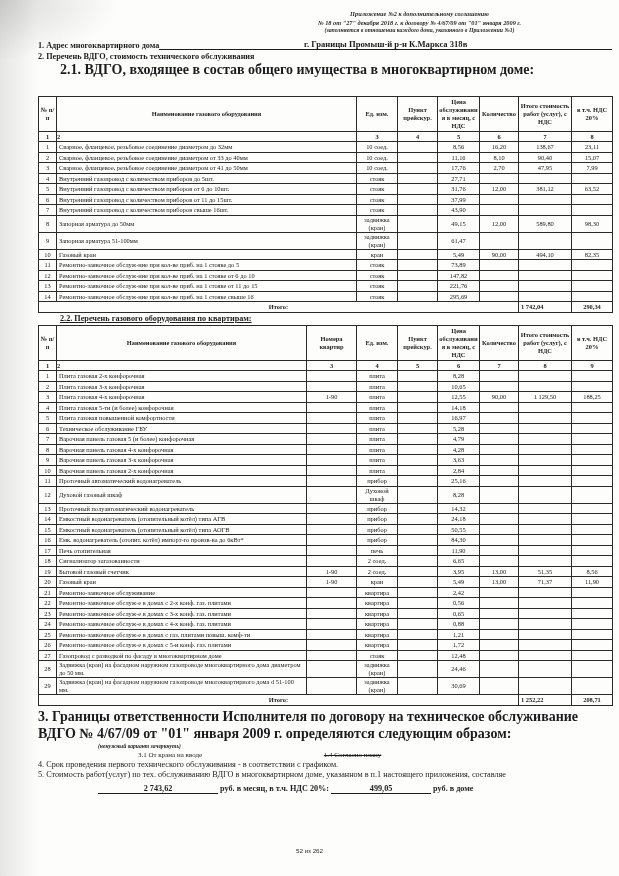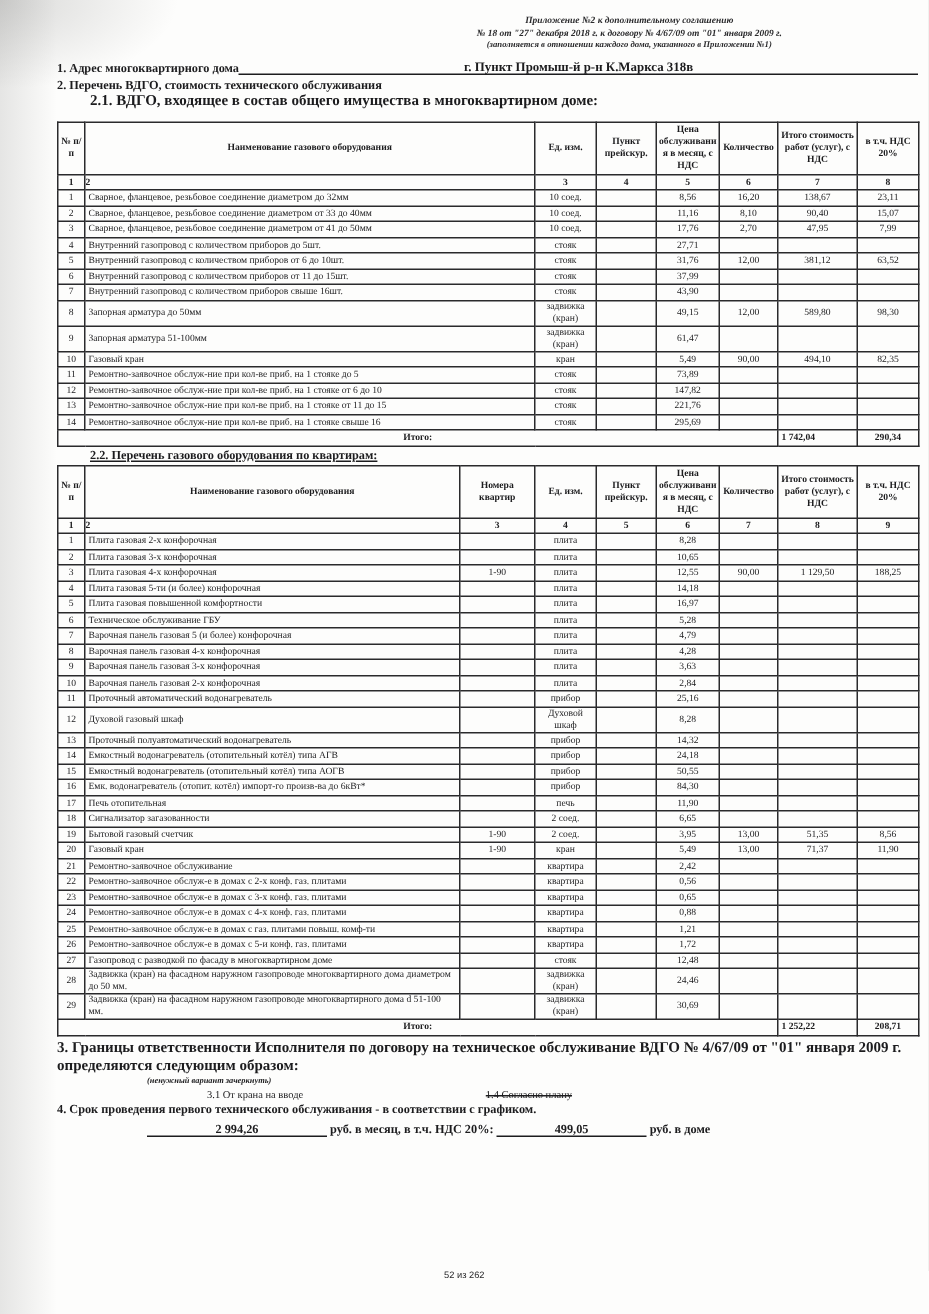--- a/index.html
+++ b/index.html
@@ -26,43 +26,43 @@
   .appendix-note{
     width:345px;margin-left:auto;margin-right:20px;
     text-align:center;font-style:italic;font-size:6.3px;line-height:1.35;
     font-weight:bold;color:#2a2a2c;
   }
   .appendix-note .n3{font-size:5.8px;}
   .address-row{display:flex;align-items:flex-end;margin-top:4px;font-size:8.2px;font-weight:bold;}
   .address-label{white-space:nowrap;}
   .address-value{flex:1;text-align:center;border-bottom:1.6px solid #1c1c1e;font-size:8.6px;}
   .h2{font-size:8.2px;font-weight:bold;margin-top:2px;}
-  .h21{font-size:10px;font-weight:bold;margin:1px 0 8px 22px;}
+  .h21{font-size:14px;font-weight:bold;margin:1px 0 18px 22px;}
   .h22{font-size:8.2px;font-weight:bold;margin:1px 0 2px 22px;text-decoration:underline;}
   table{border-collapse:collapse;width:574px;table-layout:fixed;}
   th,td{
     border:1px solid #2a2a2c;
     font-size:6.4px;line-height:1.25;
     padding:0 2px;vertical-align:middle;
     overflow:hidden;word-wrap:break-word;
     font-family:"Liberation Serif","DejaVu Serif",serif;
   }
   thead th{font-weight:bold;text-align:center;font-size:6.4px;padding:1px 1px;}
   .colindex td{text-align:center;font-weight:bold;padding:0;}
   tbody td{height:9.5px;}
   td:first-child{text-align:center;}
   .t1 td:nth-child(n+3),.t2 td:nth-child(n+3){text-align:center;}
   .t1 td:nth-child(2),.t2 td:nth-child(2){text-align:left;}
   .total-row td{font-weight:bold;text-align:center;}
-  .sec3{font-size:10px;font-weight:bold;margin-top:2px;line-height:1.25;}
+  .sec3{font-size:14px;font-weight:bold;margin-top:2px;line-height:1.25;}
   .sec3-note{font-size:5.6px;font-style:italic;margin-left:60px;font-weight:bold;}
   .sec3-opts{font-size:7px;margin:2px 0 1px 100px;}
   .sec3-opts .opt2{margin-left:120px;}
   .struck{text-decoration:line-through;}
-  .sec4,.sec5{font-size:8.2px;font-weight:bold;line-height:1.3;}
+  .sec4,.sec5{font-size:8.2px;font-weight:normal;line-height:1.3;}
   .amounts{font-size:8.2px;font-weight:bold;margin:3px 0 0 60px;}
   .uline{display:inline-block;text-align:center;border-bottom:1.2px solid #1c1c1e;min-width:120px;}
   .uline2{display:inline-block;text-align:center;border-bottom:1.2px solid #1c1c1e;min-width:100px;}
   .footer{
     position:absolute;left:0;bottom:22px;width:100%;
     text-align:center;font-size:6.2px;color:#2a2a2c;
     font-family:"Liberation Sans","DejaVu Sans",sans-serif;
   }
 </style>
 </head>
@@ -73,21 +73,21 @@
   <div class="corner-shadow"></div>
 
   <div class="appendix-note">
     <div class="n1">Приложение №2 к дополнительному соглашению</div>
     <div class="n2">№ 18 от "27" декабря 2018 г. к договору № 4/67/09 от "01" января 2009 г.</div>
     <div class="n3">(заполняется в отношении каждого дома, указанного в Приложении №1)</div>
   </div>
 
   <div class="address-row">
     <span class="address-label">1. Адрес многоквартирного дома</span>
-    <span class="address-value">г. Пункт Промыш-й р-н К.Маркса 318в</span>
+    <span class="address-value">г. Границы Промыш-й р-н К.Маркса 318в</span>
   </div>
 
   <div class="h2">2. Перечень ВДГО, стоимость технического обслуживания</div>
   <div class="h21">2.1. ВДГО, входящее в состав общего имущества в многоквартирном доме:</div>
 
   <table class="t1">
     <colgroup>
       <col style="width:18px">
         <col style="width:300px">
         <col style="width:41px">
@@ -643,21 +643,22 @@
   </table>
 
   <div class="sec3">3. Границы ответственности Исполнителя по договору на техническое обслуживание ВДГО № 4/67/09 от "01" января 2009 г. определяются следующим образом:</div>
   <div class="sec3-note">(ненужный вариант зачеркнуть)</div>
   <div class="sec3-opts">
     <span>3.1  От крана на вводе</span>
     <span class="opt2 struck">1.4  Согласно плану</span>
   </div>
 
   <div class="sec4">4. Срок проведения первого технического обслуживания - в соответствии с графиком.</div>
+  <div class="sec5">5. Стоимость работ(услуг) по тех. обслуживанию ВДГО в многоквартирном доме, указанном в п.1 настоящего приложения, составляе</div>
   <div class="amounts">
-    <span class="uline">2 994,26</span>
+    <span class="uline">2 743,62</span>
     <span>руб. в месяц, в т.ч. НДС 20%:</span>
     <span class="uline2">499,05</span>
     <span>руб. в доме</span>
   </div>
 
   <div class="footer">52 из 262</div>
 </div>
 
 </body></html>

